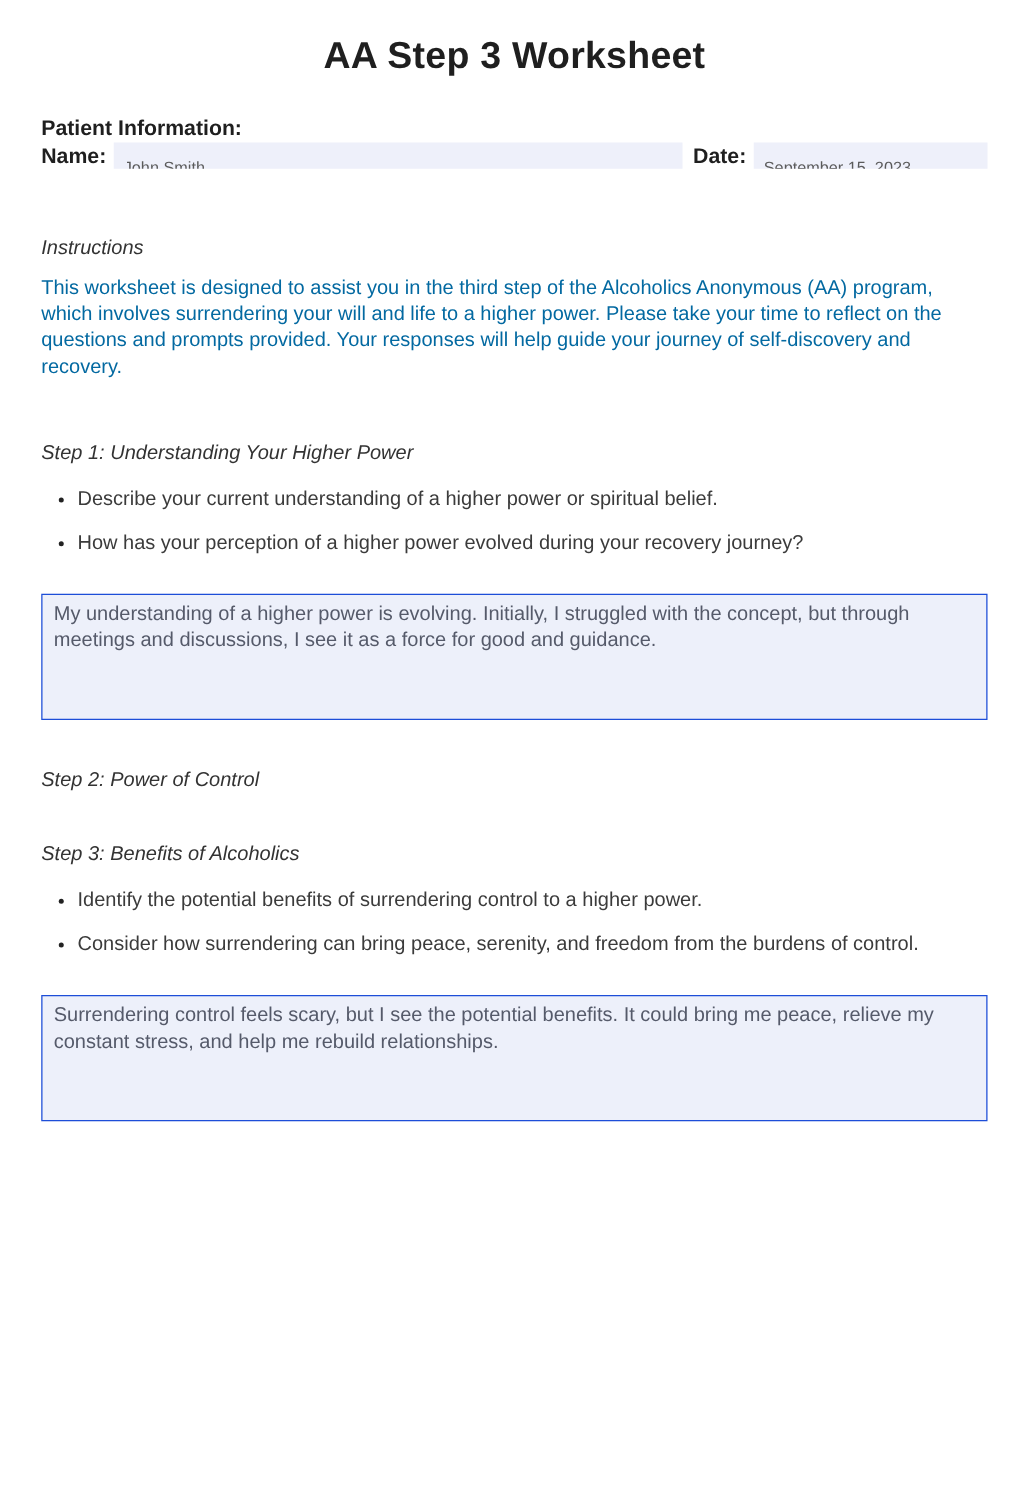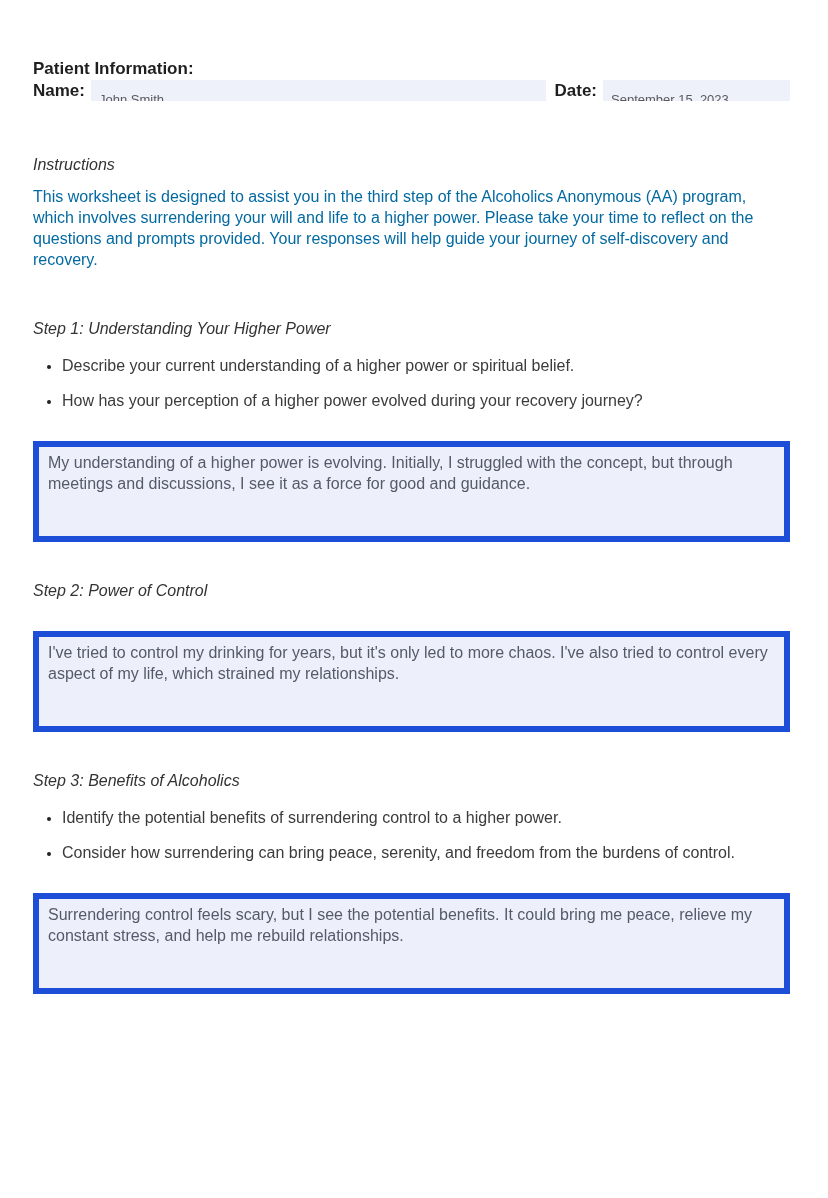--- a/index.html
+++ b/index.html
@@ -80,33 +80,34 @@
     color: #3b3b3b;
     margin-bottom: 14px;
     padding-left: 0;
   }
   .bullet-list li::marker { color: #222222; font-size: 13px; }
   .response-box {
     margin-top: 30px;
     width: 757px;
     height: 101px;
     background: #edf0fa;
-    border: 6px solid #1d4ed8;
+    border: 1px solid #1d4ed8;
     padding: 5px 9px;
     font-size: 16px;
     line-height: 21px;
     color: #555a6a;
     overflow: hidden;
   }
 </style>
 </head>
 <body>
 
 <div class="page">
 
+  <h1 class="doc-title">AA Step 3 Worksheet</h1>
 
   <div class="patient-heading">Patient Information:</div>
 
   <div class="field-row">
     <span class="field-label">Name:</span>
     <span class="field-value name-field">John Smith</span>
     <span class="field-label">Date:</span>
     <span class="field-value date-field">September 15, 2023</span>
   </div>
 
@@ -114,21 +115,20 @@
   <p class="instructions-body">This worksheet is designed to assist you in the third step of the Alcoholics Anonymous (AA) program, which involves surrendering your will and life to a higher power. Please take your time to reflect on the questions and prompts provided. Your responses will help guide your journey of self-discovery and recovery.</p>
 
   <div class="italic-heading step-heading">Step 1: Understanding Your Higher Power</div>
   <ul class="bullet-list">
     <li>Describe your current understanding of a higher power or spiritual belief.</li>
     <li>How has your perception of a higher power evolved during your recovery journey?</li>
   </ul>
   <div class="response-box">My understanding of a higher power is evolving. Initially, I struggled with the concept, but through meetings and discussions, I see it as a force for good and guidance.</div>
 
   <div class="italic-heading step-heading-after-box">Step 2: Power of Control</div>
-  <div class="response-box">I've tried to control my drinking for years, but it's only led to more chaos. I've also tried to control every aspect of my life, which strained my relationships.</div>
 
   <div class="italic-heading step-heading-after-box">Step 3: Benefits of Alcoholics</div>
   <ul class="bullet-list">
     <li>Identify the potential benefits of surrendering control to a higher power.</li>
     <li>Consider how surrendering can bring peace, serenity, and freedom from the burdens of control.</li>
   </ul>
   <div class="response-box">Surrendering control feels scary, but I see the potential benefits. It could bring me peace, relieve my constant stress, and help me rebuild relationships.</div>
 
 </div>
 

